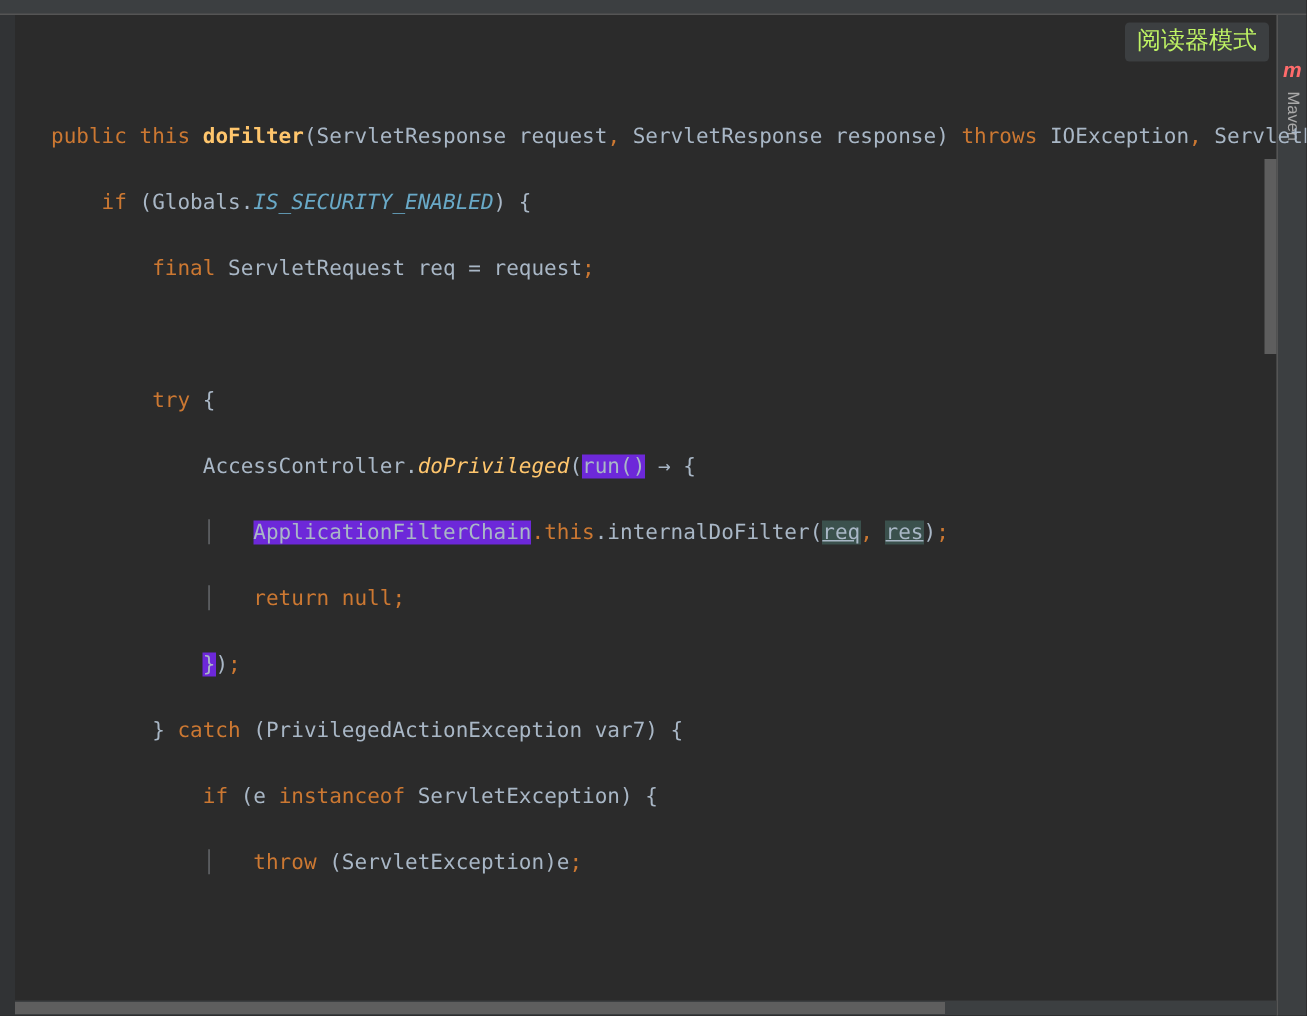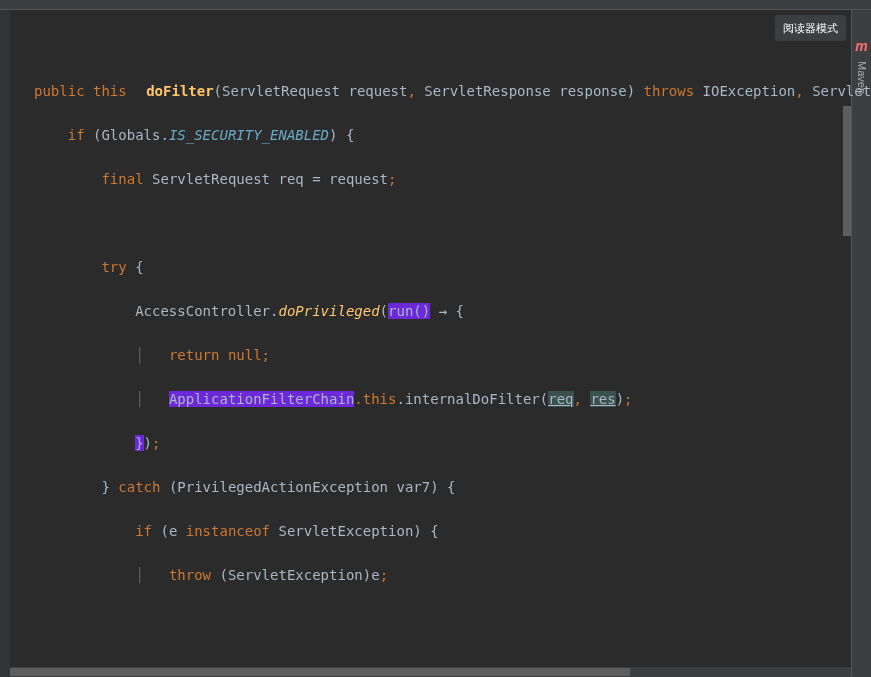--- a/index.html
+++ b/index.html
@@ -28,22 +28,22 @@
       padding: 4px 0 0 0;
       overflow: hidden;
       position: relative;
       white-space: pre;
     }
     .reader-mode {
       position: absolute;
       top: 15px;
       right: 25px;
       background: #3c3f41;
-      color: #ffffff;
-      font-size: 11px;
+      color: #bef264;
+      font-size: 16px;
       padding: 2px 8px;
       border-radius: 3px;
       font-family: Liberation Sans, sans-serif;
       z-index: 10;
     }
     .right-toolbar {
       position: absolute;
       right: 0;
       top: 10px;
       width: 20px;
@@ -100,21 +100,21 @@
     .scrollbar-thumb-h {
       position: absolute;
       left: 0;
       top: 1px;
       width: 620px;
       height: 8px;
       background: #5e5e5e;
     }
     .line { padding-left: 24px; height: 22px; }
     .kw { color: #cc7832; }
-    .method { color: #ffc66d; font-weight: bold; margin-left: 11px; }
+    .method { color: #ffc66d; font-weight: bold; }
     .method-call { color: #ffc66d; font-style: italic; }
     .static-field { color: #69a9c7; font-style: italic; }
     .hl { background: #6d28d9; }
     .hl-ref { background: #3b514d; text-decoration: underline; }
     .guide { color: #606366; }
     .top-bar {
       height: 10px;
       background: #3c3f41;
       width: 100%;
       border-bottom: 1px solid #555;
@@ -131,28 +131,28 @@
   <div class="maven-tool">
     <span class="maven-icon">m</span>
     <span>Maven</span>
   </div>
 </div>
 
 <div class="editor-container">
   <div class="gutter"></div>
   <div class="code-area">
 <div class="line"></div>
-<div class="line"><span class="kw">public</span> <span class="kw">this</span> <span class="method">doFilter</span>(<span>ServletRequest request</span><span class="kw">,</span> <span>ServletResponse response</span>) <span class="kw">throws</span> <span>IOException</span><span class="kw">,</span> <span>ServletExce</span></div>
+<div class="line"><span class="kw">public</span> <span class="kw">this</span> <span class="method">doFilter</span>(<span>ServletResponse request</span><span class="kw">,</span> <span>ServletResponse response</span>) <span class="kw">throws</span> <span>IOException</span><span class="kw">,</span> <span>ServletExce</span></div>
 <div class="line">    <span class="kw">if</span> (<span>Globals</span>.<span class="static-field">IS_SECURITY_ENABLED</span>) {</div>
 <div class="line">        <span class="kw">final</span> <span>ServletRequest req = request</span><span class="kw">;</span></div>
 <div class="line"></div>
 <div class="line">        <span class="kw">try</span> {</div>
 <div class="line">            <span>AccessController.</span><span class="method-call">doPrivileged</span>(<span class="hl">run()</span><span> → {</span></div>
+<div class="line">            <span class="guide">│</span>   <span class="hl">ApplicationFilterChain</span><span class="kw">.this</span><span>.internalDoFilter(</span><span class="hl-ref">req</span><span class="kw">,</span> <span class="hl-ref">res</span>)<span class="kw">;</span></div>
 <div class="line">            <span class="guide">│</span>   <span class="kw">return null</span><span class="kw">;</span></div>
-<div class="line">            <span class="guide">│</span>   <span class="hl">ApplicationFilterChain</span><span class="kw">.this</span><span>.internalDoFilter(</span><span class="hl-ref">req</span><span class="kw">,</span> <span class="hl-ref">res</span>)<span class="kw">;</span></div>
 <div class="line">            <span class="hl">}</span>)<span class="kw">;</span></div>
 <div class="line">        } <span class="kw">catch</span> <span>(PrivilegedActionException var7) {</span></div>
 <div class="line">            <span class="kw">if</span> <span>(e </span><span class="kw">instanceof</span><span> ServletException) {</span></div>
 <div class="line">            <span class="guide">│</span>   <span class="kw">throw</span><span> (ServletException)e</span><span class="kw">;</span></div>
 
 
 
 
 
 

